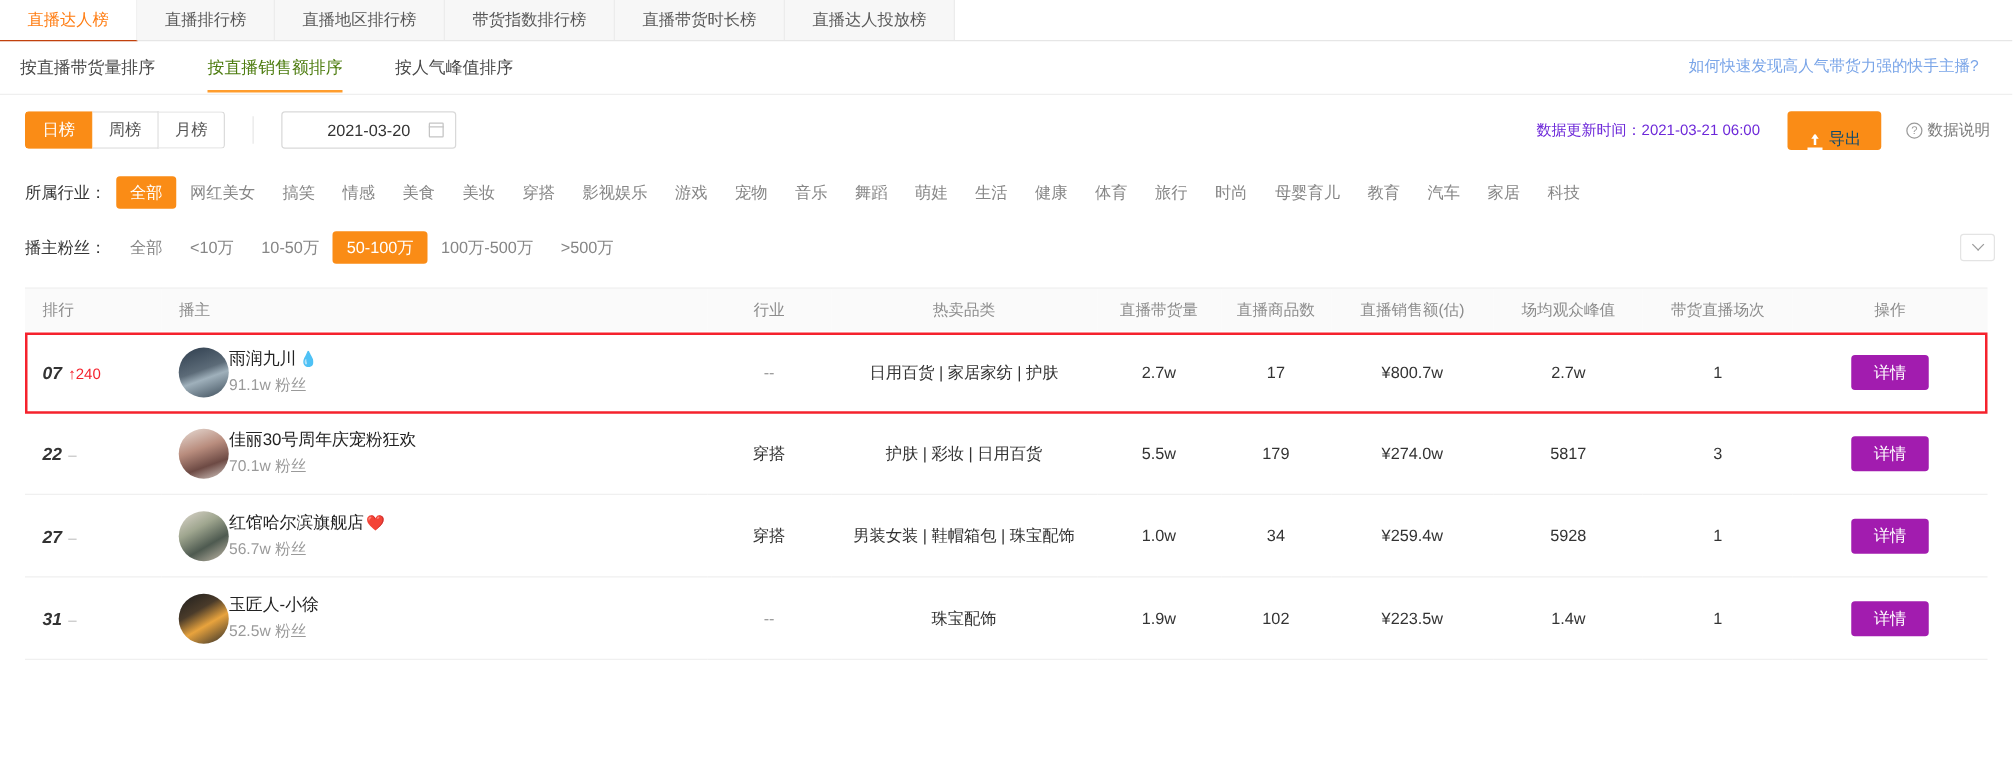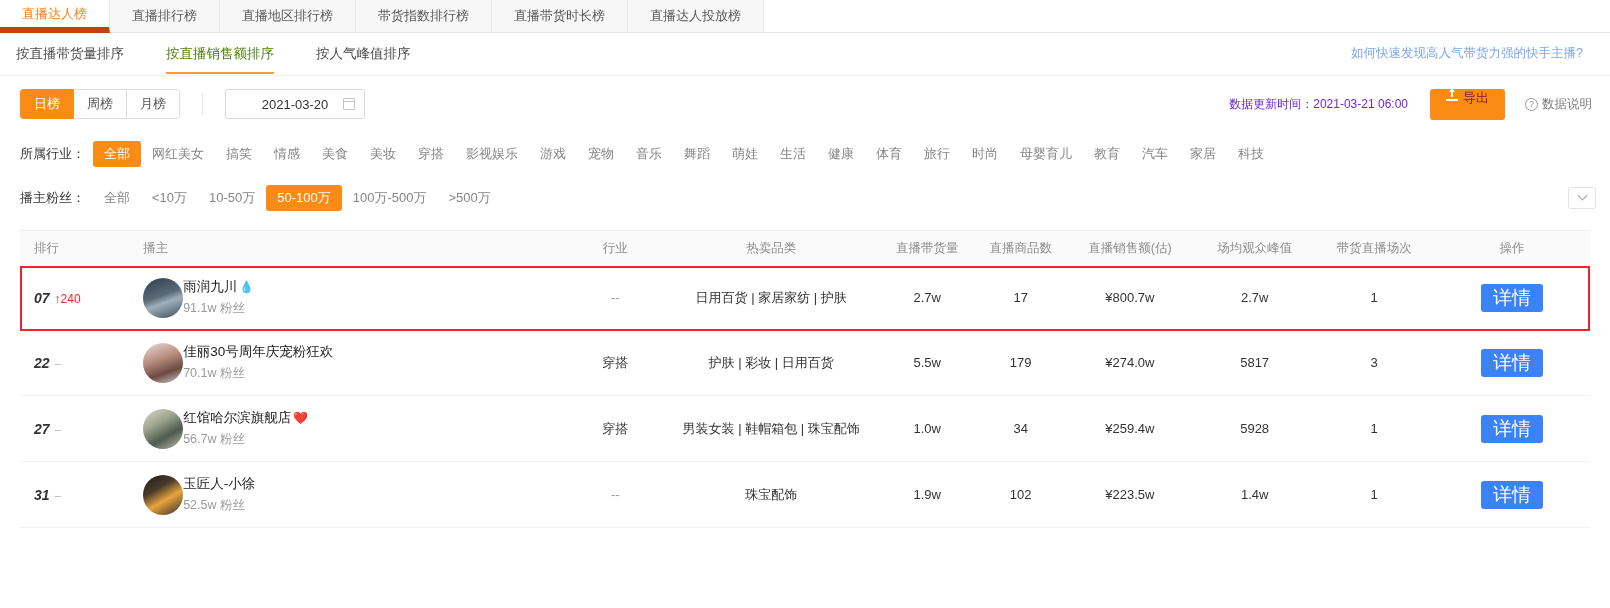--- a/index.html
+++ b/index.html
@@ -25,21 +25,21 @@
     font-size: 13px;
     color: #595959;
     background: #f7f7f7;
     border-right: 1px solid #ececec;
     cursor: pointer;
     white-space: nowrap;
   }
   .top-tab.active {
     background: #fff;
     color: #ff7d13;
-    border-bottom: 6px solid #c2410c;
+    border-bottom: 1px solid #c2410c;
     margin-bottom: -1px;
     font-weight: 400;
   }
   
   .subtabs {
     height: 43px;
     display: flex;
     align-items: center;
     padding-left: 16px;
     position: relative;
@@ -140,25 +140,25 @@
   .update-time {
     font-size: 12px;
     color: #6d28d9;
     margin-right: 22px;
     white-space: nowrap;
   }
   .btn-export {
     height: 31px;
     padding: 0 16px;
     background: #fa8c16;
-    color: #7f1d1d;
+    color: #0c4a6e;
     font-size: 13px;
     border: none;
     border-radius: 3px;
-    display: flex; align-items: flex-start;
+    display: flex; align-items: flex-end;
     gap: 5px;
     cursor: pointer;
     font-family: inherit;
   }
   .icon-upload {
     position: relative;
     width: 12px; height: 12px;
     display: inline-block;
   }
   .icon-upload::before {
@@ -316,23 +316,23 @@
     color: #222;
     display: flex; align-items: center; gap: 2px;
     white-space: nowrap;
   }
   .host-fans { font-size: 12.5px; color: #9a9a9a; }
   .btn-detail {
     display: inline-block;
     min-width: 62px;
     height: 28px;
     line-height: 28px;
-    background: #3b82f6;
+    background: #a21caf;
     color: #fff;
-    font-size: 19px;
+    font-size: 13px;
     border-radius: 3px;
     border: none;
     cursor: pointer;
     font-family: inherit;
     padding: 0 12px;
   }
   .hl-box {
     position: absolute;
     border: 2px solid #f5222d;
     pointer-events: none;

